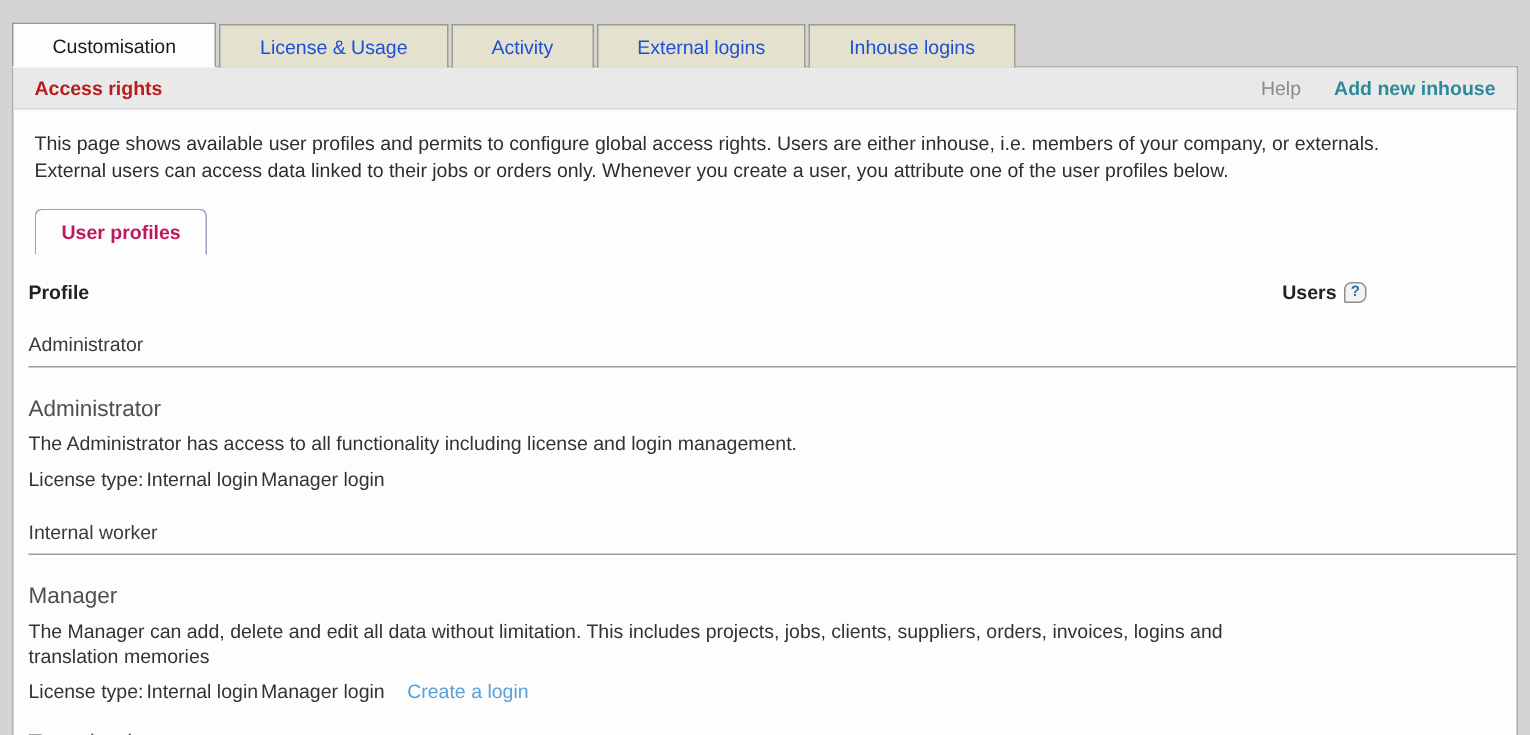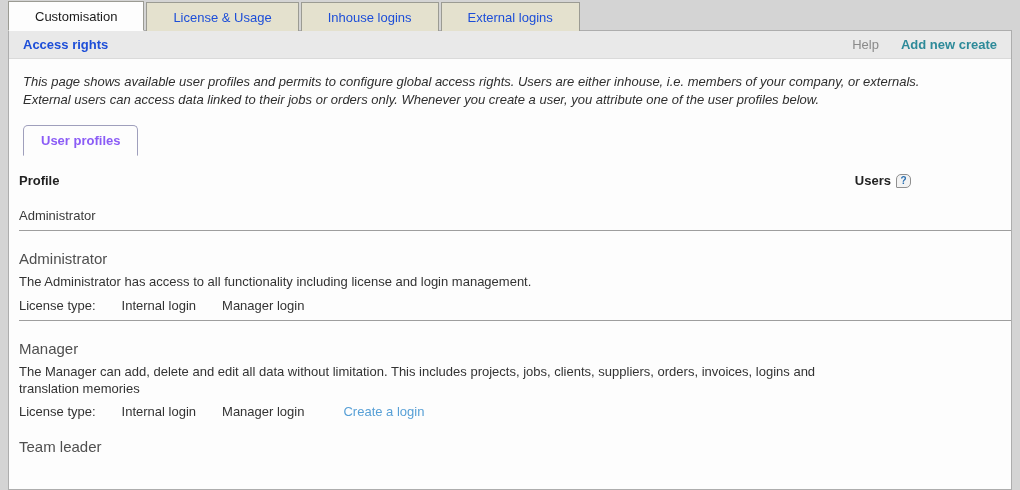--- a/index.html
+++ b/index.html
@@ -6,21 +6,21 @@
   html,body { width:1020px; height:490px; overflow:hidden; }
   body {
     font-family:"Liberation Sans", sans-serif;
     font-size:13px;
     background:#d4d4d4;
     color:#2e2e2e;
   }
   
   .tab-strip {
     position:relative;
-    height:30px;
+    height:44px;
     padding-left:8px;
     display:flex;
     align-items:flex-end;
   }
   .top-tab {
     height:29px;
     margin-bottom:-1px;
     padding:0 26px;
     display:flex; align-items:center; justify-content:center;
     background:#e4e1ce;
@@ -55,31 +55,30 @@
     position:relative;
   }
   .access-bar {
     display:flex;
     justify-content:space-between;
     align-items:center;
     background:#e9e9e9;
     border-bottom:1px solid #dadada;
     padding:6px 14px 6px 14px;
   }
-  .access-title { font-weight:bold; color:#1d4ed8; }
+  .access-title { font-weight:bold; color:#b91c1c; }
   .access-actions { display:flex; gap:22px; align-items:flex-end; }
   .help-link { color:#8a8a8a; cursor:pointer; }
   .add-profile-link { font-weight:bold; color:#2d8a99; cursor:pointer; }
 
   .intro {
     padding:14px 18px 0 14px;
     color:#2e2e2e;
     line-height:1.4;
     max-width:965px;
-    font-style:italic;
   }
 
   
   .sub-tabs {
     display:flex;
     align-items:flex-end;
     margin:16px 0 0 14px;
   }
   .sub-tab {
     height:27px;
@@ -89,21 +88,21 @@
     border-radius:5px 5px 0 0;
     margin-right:3px;
     background:#fdfdfd;
     color:#555;
     cursor:pointer;
     white-space:nowrap;
   }
   .sub-tab.active {
     height:31px;
     font-weight:bold;
-    color:#8b5cf6;
+    color:#be185d;
     border-bottom:1px solid #fdfdfd;
     margin-bottom:-1px;
     z-index:2;
   }
 
   
   .table-area { padding:0 0 0 10px; }
   .table-header {
     display:flex;
     justify-content:space-between;
@@ -133,43 +132,44 @@
     margin-top:19px;
     padding-right:190px;
   }
   .row-name { font-size:15px; color:#4f4f4f; }
   .row-desc {
     margin-top:6px;
     color:#333;
     max-width:880px;
     line-height:1.33;
   }
-  .row-license { margin-top:7px; color:#333; display:flex; gap:26px; align-items:baseline; }
+  .row-license { margin-top:7px; color:#333; display:flex; gap:2px; align-items:baseline; }
   .license-label { color:#333; }
   .license-type { color:#333; }
   .copy-link { color:#58a0d6; cursor:pointer; margin-left:13px; }
 </style>
 </head>
 <body>
 
 <div class="tab-strip">
   <div class="top-tab active">Customisation</div>
   <div class="top-tab">License &amp; Usage</div>
+  <div class="top-tab">Activity</div>
+  <div class="top-tab">External logins</div>
   <div class="top-tab">Inhouse logins</div>
-  <div class="top-tab">External logins</div>
   <div class="settings-label">Settings</div>
 </div>
 
 <div class="panel">
 
   <div class="access-bar">
     <div class="access-title">Access rights</div>
     <div class="access-actions">
       <span class="help-link">Help</span>
-      <span class="add-profile-link">Add new create</span>
+      <span class="add-profile-link">Add new inhouse</span>
     </div>
   </div>
 
   <div class="intro">This page shows available user profiles and permits to configure global access rights. Users are either inhouse, i.e. members of your company, or externals. External users can access data linked to their jobs or orders only. Whenever you create a user, you attribute one of the user profiles below.</div>
 
   <div class="sub-tabs">
     <div class="sub-tab active">User profiles</div>
   </div>
 
   <div class="table-area">
@@ -192,20 +192,21 @@
         <div class="row-license">
           <span class="license-label">License type:</span>
           <span class="license-type">Internal login</span>
           <span class="license-type">Manager login</span>
         </div>
 
       </div>
     </div>
 
     <div>
+      <div class="group-label">Internal worker</div>
       <hr class="group-rule">
 
       <div class="profile-row">
         <div class="row-name">Manager</div>
         <div class="row-desc">The Manager can add, delete and edit all data without limitation. This includes projects, jobs, clients, suppliers, orders, invoices, logins and translation memories</div>
         <div class="row-license">
           <span class="license-label">License type:</span>
           <span class="license-type">Internal login</span>
           <span class="license-type">Manager login</span>
           <span class="copy-link">Create a login</span>

